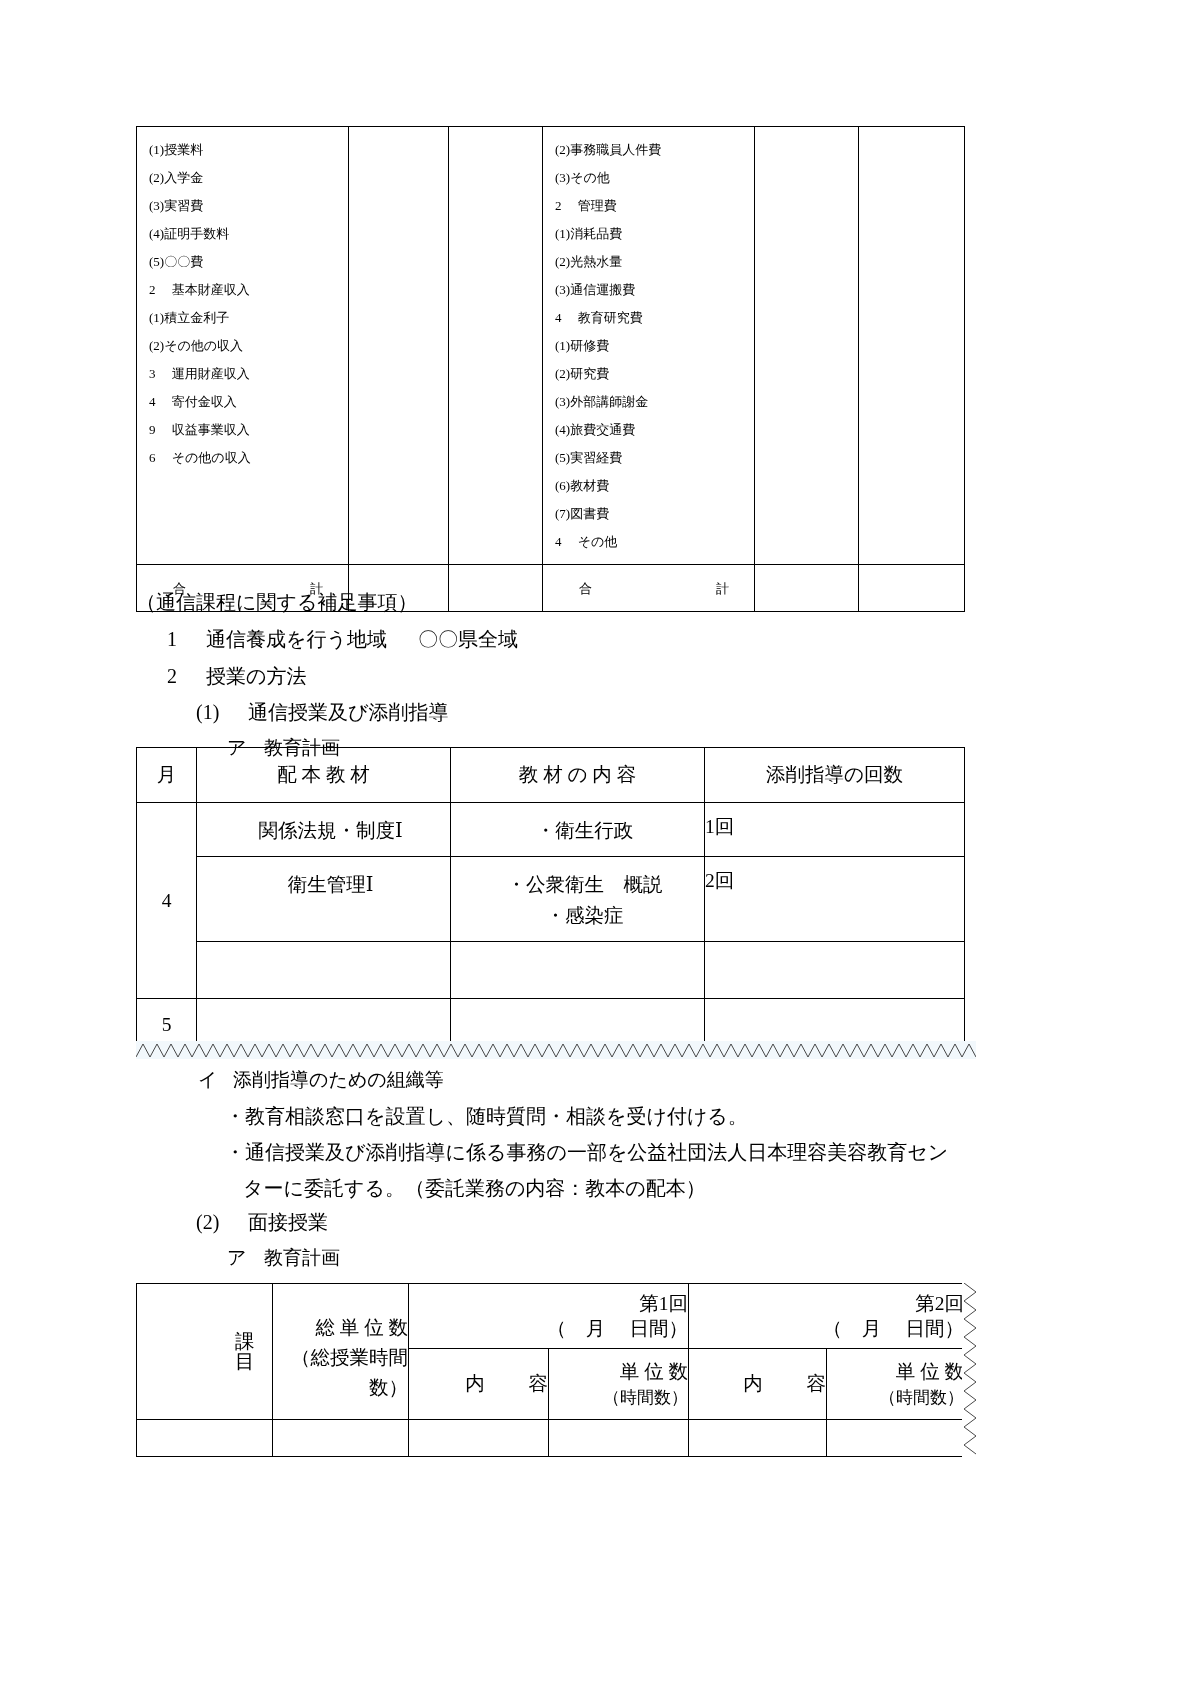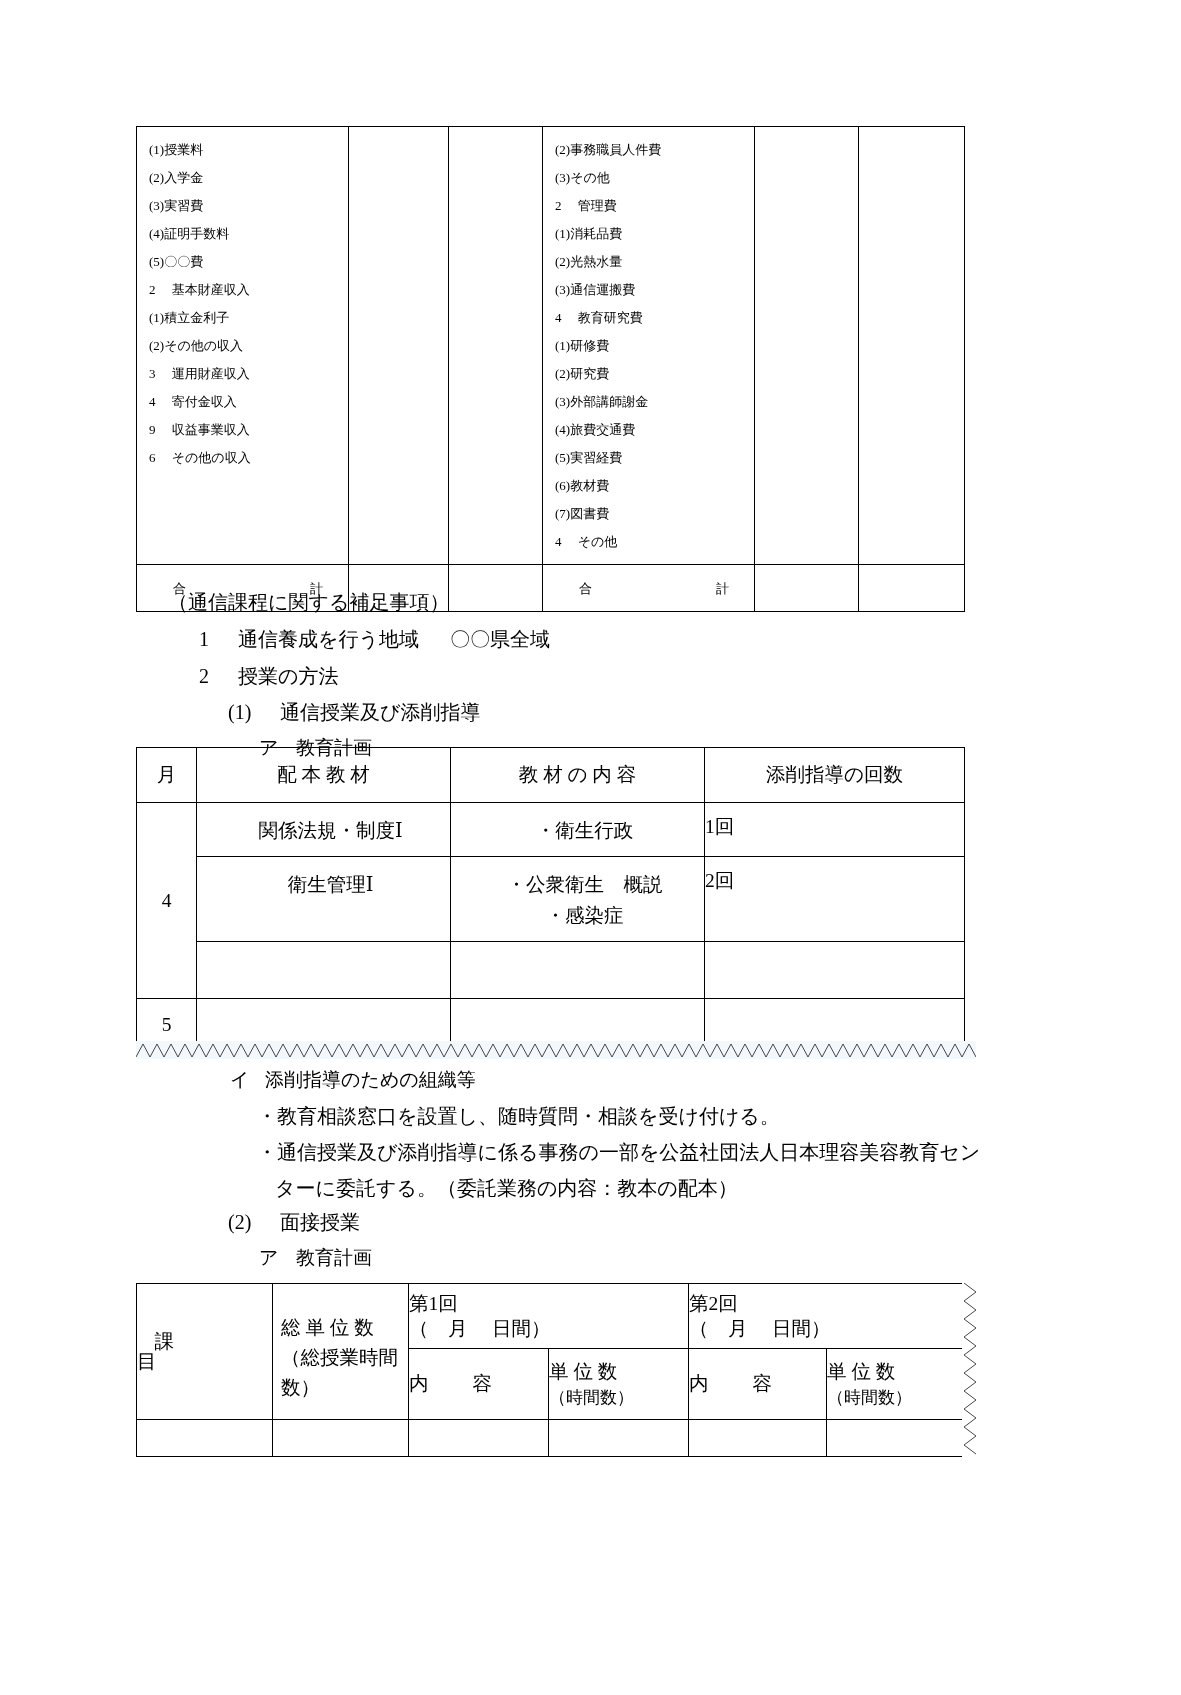--- a/index.html
+++ b/index.html
@@ -67,21 +67,20 @@
     justify-content: space-between;
     padding: 0 36px;
   }
 
   
   .txt {
     position: absolute;
     font-size: 20px;
     line-height: 1.0;
     white-space: pre;
-    padding-left: 32px;
   }
 
   
   .edu-table {
     position: absolute;
     left: 136px;
     top: 747px;
     width: 828px;
   }
   .edu-table td {
@@ -123,21 +122,21 @@
 
   
   .mensetsu-table {
     position: absolute;
     left: 136px;
     top: 1249px;
     width: 828px;
   }
   .mensetsu-table td {
     font-size: 19.5px;
-    text-align: left;
+    text-align: right;
     vertical-align: middle;
   }
   .mt-kamoku { height: 98px; }
   .mt-tani {
     text-align: left;
     padding-left: 8px;
     vertical-align: top;
     padding-top: 12px;
   }
   .mt-tani .line { height: 30px; line-height: 30px; white-space: pre; }

